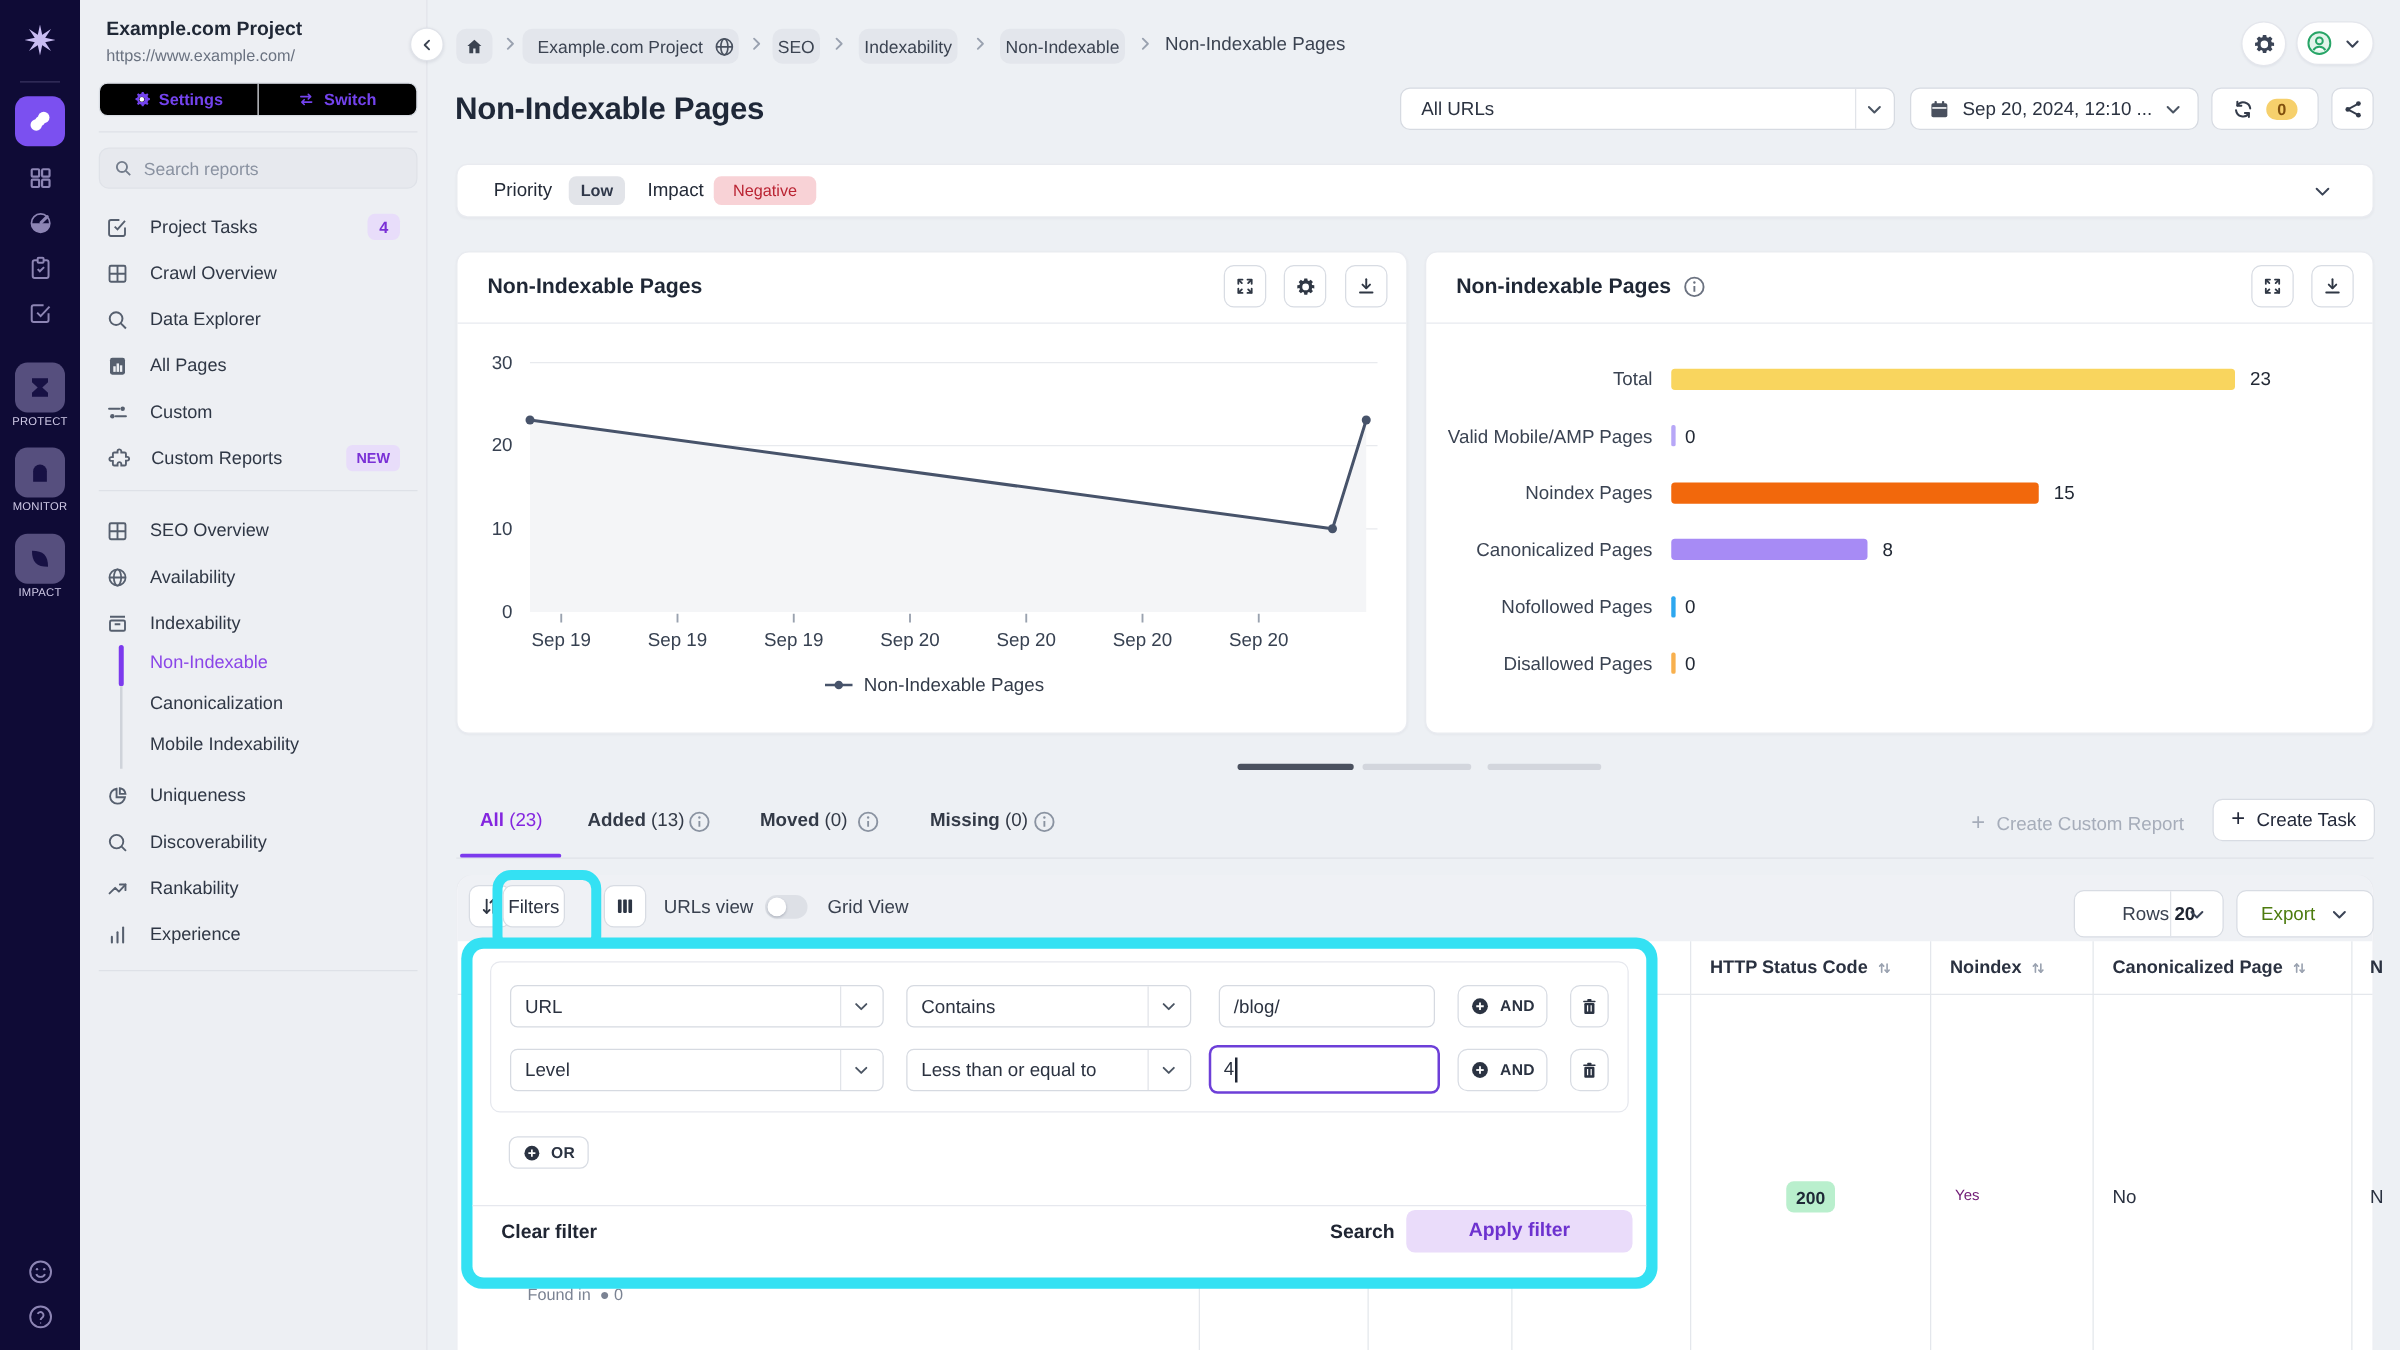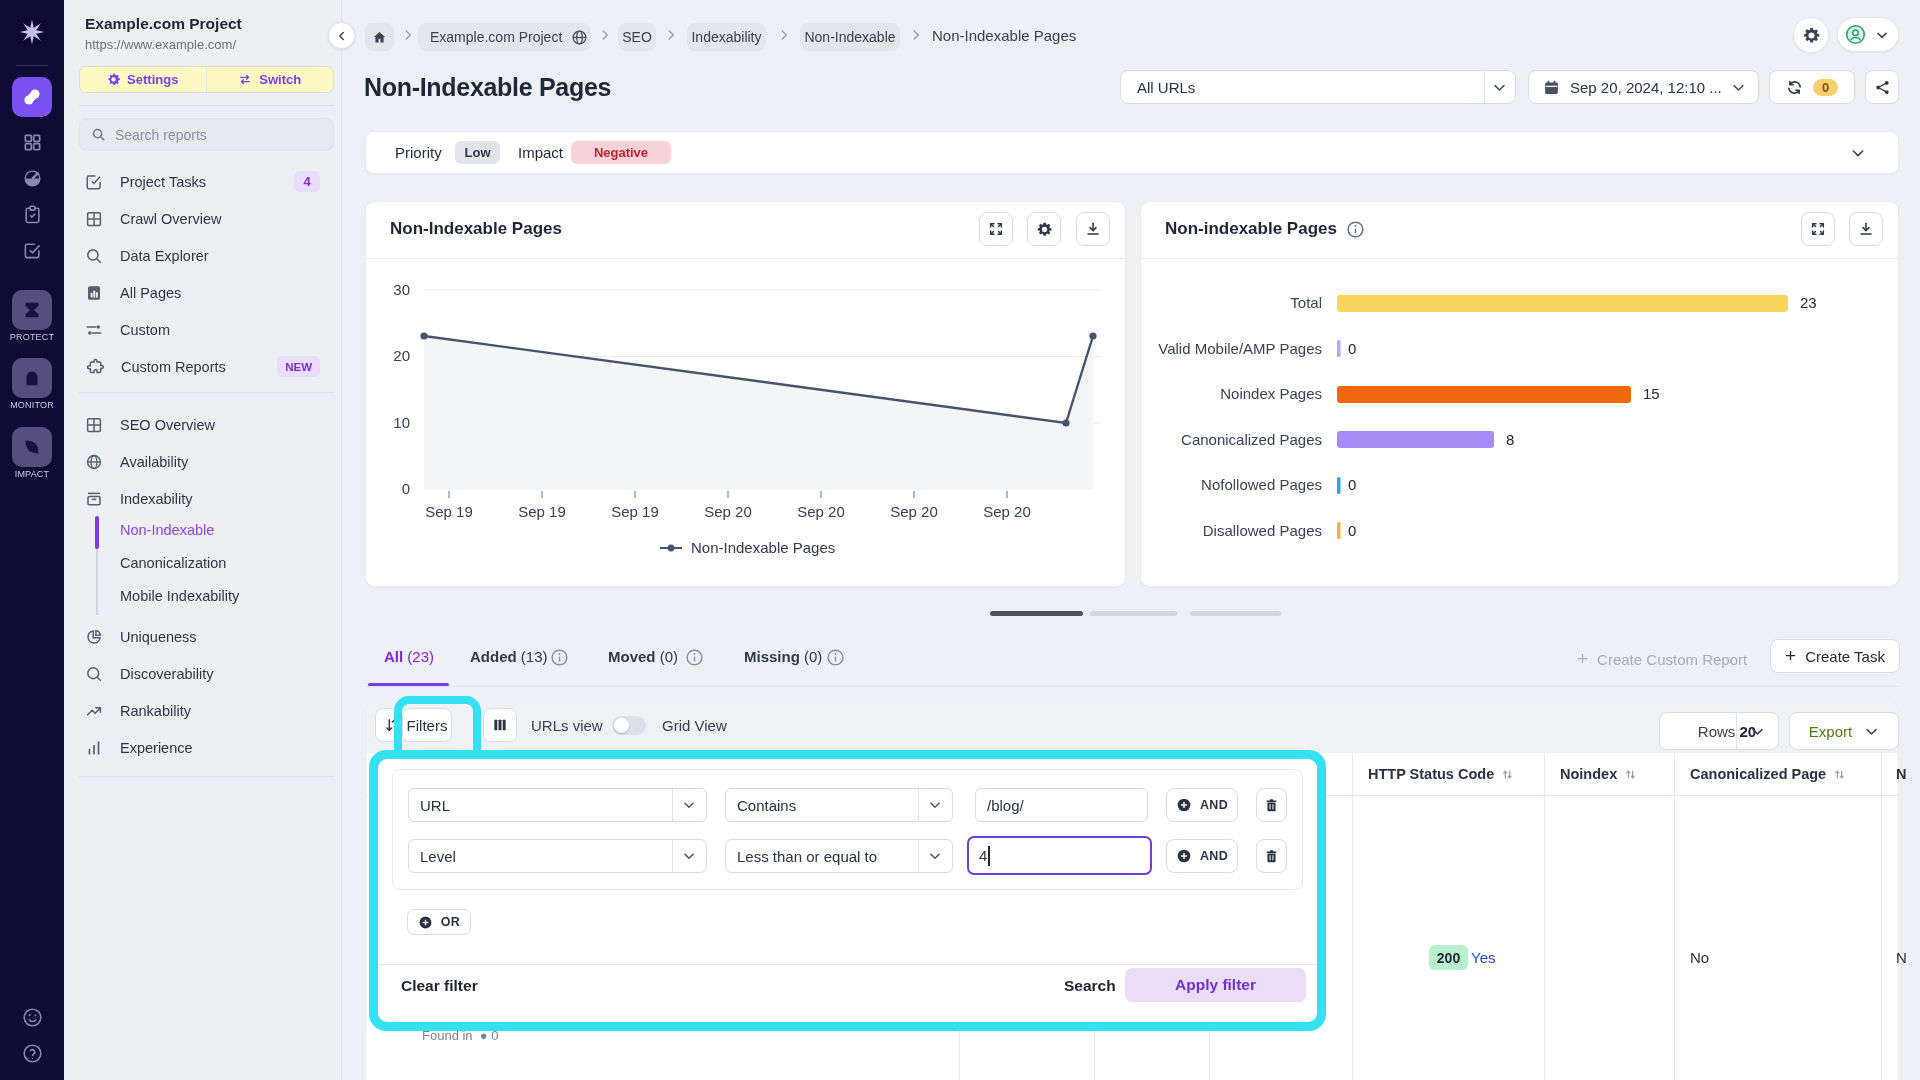--- a/index.html
+++ b/index.html
@@ -81,21 +81,21 @@
   </svg>
 <svg class="abs" style="left:22px;top:1043px" width="21" height="21" viewBox="0 0 24 24" fill="none" stroke="#8d85b4" stroke-width="1.8">
     <circle cx="12" cy="12" r="9.5"></circle>
     <path d="M9.3 9.2a2.8 2.8 0 1 1 4 3.6c-.8.6-1.3 1-1.3 2"></path>
     <circle cx="12" cy="17.6" r="0.6" fill="#8d85b4" stroke="none"></circle>
   </svg>
 
 <div class="abs" style="left:64px;top:0;width:278px;height:1080px;background:#edeff3;border-right:1px solid #e2e4ea"></div>
 <div class="abs" style="left:85px;top:15px;font-size:15.5px;font-weight:bold;color:#1f2735">Example.com Project</div>
 <div class="abs" style="left:85px;top:37px;font-size:13px;color:#6a7280">https://www.example.com/</div>
-<div class="abs" style="left:79px;top:66px;width:255px;height:27px;background:#fef9c3;border:1px solid #d8dce3;border-radius:7px;display:flex">
+<div class="abs" style="left:79px;top:66px;width:255px;height:27px;background:#000000;border:1px solid #d8dce3;border-radius:7px;display:flex">
  <div class="f" style="width:50%;justify-content:center;border-right:1px solid #e1e4e9">
   <svg width="13" height="13" viewBox="0 0 24 24" fill="#7443ee">
         <path d="M12 8a4 4 0 1 0 0 8 4 4 0 0 0 0-8zm9.4 5.6l-1.1 2.6 1.5 2.1-1.9 1.9-2.1-1.5-2.6 1.1-.6 2.5h-2.7l-.6-2.5-2.6-1.1-2.1 1.5-1.9-1.9 1.5-2.1-1.1-2.6-2.5-.6v-2.7l2.5-.6 1.1-2.6-1.5-2.1 1.9-1.9 2.1 1.5 2.6-1.1.6-2.5h2.7l.6 2.5 2.6 1.1 2.1-1.5 1.9 1.9-1.5 2.1 1.1 2.6 2.5.6v2.7z"></path>
         <circle cx="12" cy="12" r="3.4" fill="#fff"></circle>
       </svg>
   <span style="margin-left:7px;font-size:13px;font-weight:bold;color:#7443ee">Settings</span>
     </div>
  <div class="f" style="width:50%;justify-content:center">
   <svg width="14" height="13" viewBox="0 0 24 24" fill="none" stroke="#7443ee" stroke-width="2.4" stroke-linecap="round" stroke-linejoin="round">
         <path d="M4 8h14M15 4.5L18.5 8 15 11.5"></path>
@@ -272,21 +272,21 @@
       <circle cx="18" cy="18.5" r="2.7"></circle>
       <line x1="6" y1="12" x2="18" y2="5.5" stroke="#333b4a" stroke-width="2"></line>
       <line x1="6" y1="12" x2="18" y2="18.5" stroke="#333b4a" stroke-width="2"></line>
     </svg>
   </div>
 
 <div class="card" style="left:365px;top:131px;width:1534px;height:43px;border-radius:9px"></div>
 <div class="abs" style="left:395px;top:144px;font-size:15px;color:#242b38">Priority</div>
 <div class="abs f" style="left:455px;top:141px;width:45px;height:23px;background:#e2e4e9;border-radius:6px;justify-content:center;font-size:13px;font-weight:bold;color:#30384a">Low</div>
 <div class="abs" style="left:518px;top:144px;font-size:15px;color:#242b38">Impact</div>
-<div class="abs f" style="left:571px;top:141px;width:100px;height:23px;background:#f8d2d6;border-radius:6px;justify-content:center;font-size:13px;font-weight:bold;color:#ba2433">Negative</div>
+<div class="abs f" style="left:571px;top:141px;width:82px;height:23px;background:#f8d2d6;border-radius:6px;justify-content:center;font-size:13px;font-weight:normal;color:#ba2433">Negative</div>
 <svg class="abs" style="left:1850px;top:145px" width="16" height="16" viewBox="0 0 24 24" fill="none" stroke="#3b4456" stroke-width="2.4" stroke-linecap="round" stroke-linejoin="round">
     <polyline points="5 9 12 16 19 9"></polyline>
   </svg>
 
 <div class="card" style="left:365px;top:201px;width:761px;height:386px"></div>
 <div class="abs" style="left:390px;top:219px;font-size:17px;font-weight:bold;color:#1f2735">Non-Indexable Pages</div>
 <div class="hdrbtn" style="left:979px;top:212px">
     <svg width="16" height="16" viewBox="0 0 24 24" fill="none" stroke="#2f3744" stroke-width="2.2" stroke-linecap="round" stroke-linejoin="round">
       <polyline points="4 9 4 4 9 4"></polyline>
       <polyline points="15 4 20 4 20 9"></polyline>
@@ -479,21 +479,21 @@
     </svg></div>
 <div class="th" style="left:1690px">Canonicalized Page<svg class="sorticon" width="13" height="13" viewBox="0 0 24 24" fill="none" stroke="#9aa2b0" stroke-width="2.4" stroke-linecap="round" stroke-linejoin="round">
       <line x1="8" y1="6" x2="8" y2="18"></line>
       <polyline points="5 9 8 6 11 9"></polyline>
       <line x1="16" y1="6" x2="16" y2="18"></line>
       <polyline points="13 15 16 18 19 15"></polyline>
     </svg></div>
 <div class="th" style="left:1896px">N</div>
 
 <div class="abs f" style="left:1429px;top:945px;width:39px;height:25px;background:#b9efcd;border-radius:6px;justify-content:center;font-size:14px;font-weight:bold;color:#1f2937">200</div>
-<div class="abs" style="left:1471px;top:949px;font-size:15px;color:#1d4ed8">Yes</div>
+<div class="abs" style="left:1564px;top:949px;font-size:12px;color:#701a75">Yes</div>
 <div class="abs" style="left:1690px;top:949px;font-size:15px;color:#2a3140">No</div>
 <div class="abs" style="left:1896px;top:949px;font-size:15px;color:#2a3140">N</div>
 <div class="abs" style="left:422px;top:1028px;font-size:13px;color:#7b8393">Found in &nbsp;● 0</div>
 
 <div class="abs" style="left:394px;top:696px;width:87px;height:68px;border:8px solid #34e1f3;border-radius:15px"></div>
 <div class="abs" style="left:369px;top:750px;width:957px;height:281px;background:#34e1f3;border-radius:17px"></div>
 <div class="abs" style="left:378px;top:759px;width:939px;height:263px;background:#fff;border-radius:9px"></div>
 
 <div class="btn" style="left:402px;top:708px;width:50px;height:34px;font-size:15px;color:#2b3240;border-radius:8px">Filters</div>
 

